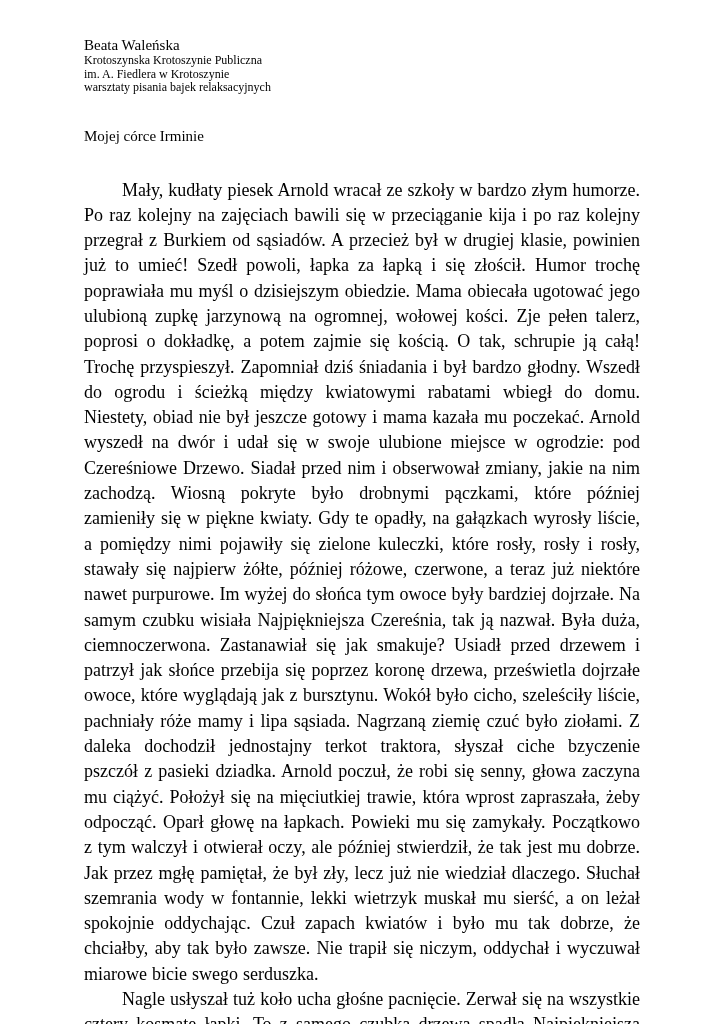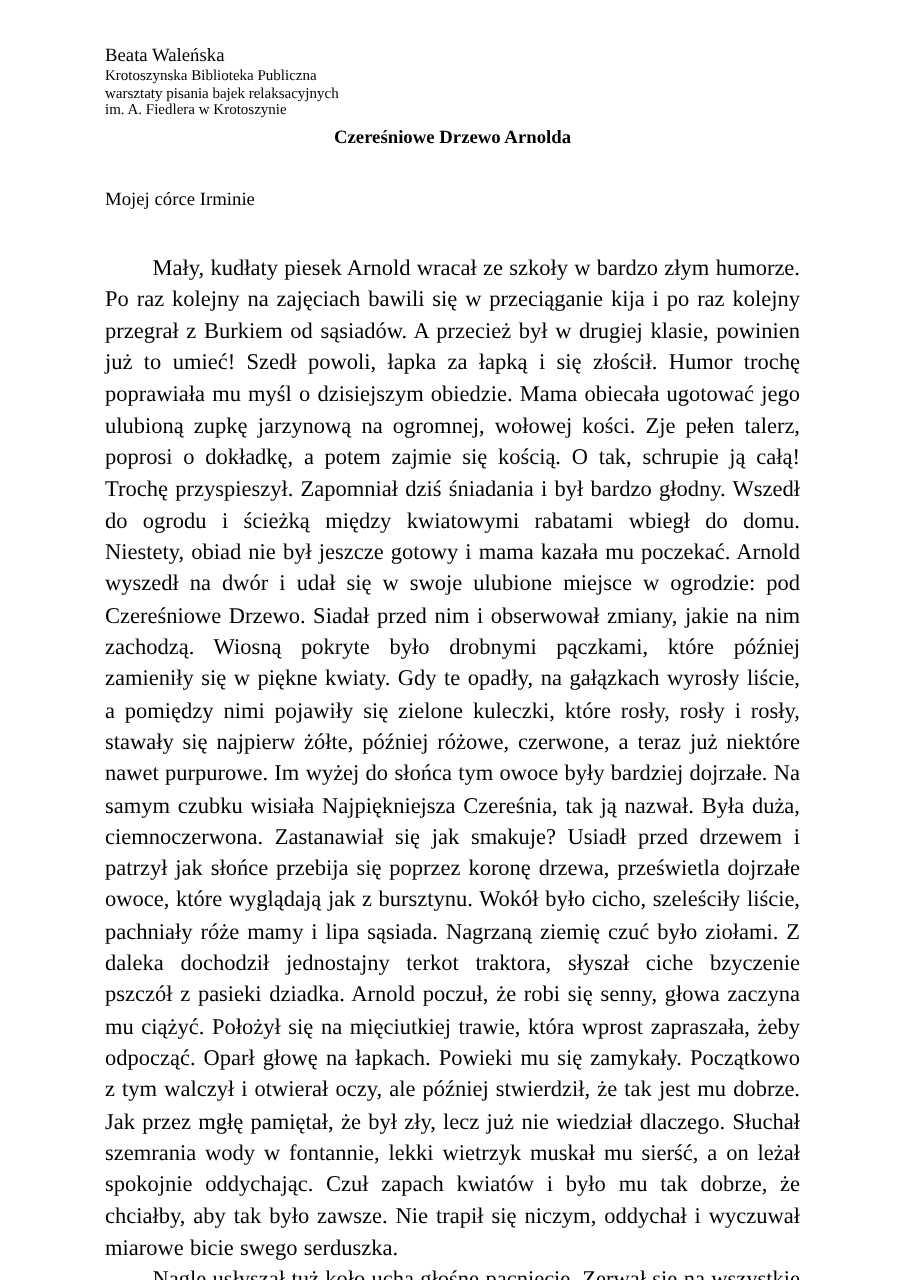--- a/index.html
+++ b/index.html
@@ -50,26 +50,25 @@
   }
   .body-paragraph + .body-paragraph { margin-top: 0; }
 </style>
 </head>
 <body>
 
 <div class="page">
 
   <div class="header">
     <div class="author">Beata Waleńska</div>
-    <div class="org">Krotoszynska Biblioteka Publiczna</div>
+    <div class="org">Krotoszynska Krotoszynie Publiczna</div>
+    <div class="org">im. A. Fiedlera w Krotoszynie</div>
     <div class="org">warsztaty pisania bajek relaksacyjnych</div>
-    <div class="org">im. A. Fiedlera w Krotoszynie</div>
   </div>
 
-  <div class="title">Czereśniowe Drzewo Arnolda</div>
 
   <div class="dedication">Mojej córce Irminie</div>
 
   <div class="body-text">
     <p class="body-paragraph">Mały, kudłaty piesek Arnold wracał ze szkoły w bardzo złym humorze. Po raz kolejny na zajęciach bawili się w przeciąganie kija i po raz kolejny przegrał z Burkiem od sąsiadów. A przecież był w drugiej klasie, powinien już to umieć! Szedł powoli, łapka za łapką i się złościł. Humor trochę poprawiała mu myśl o dzisiejszym obiedzie. Mama obiecała ugotować jego ulubioną zupkę jarzynową na ogromnej, wołowej kości. Zje pełen talerz, poprosi o dokładkę, a potem zajmie się kością. O tak, schrupie ją całą! Trochę przyspieszył. Zapomniał dziś śniadania i był bardzo głodny. Wszedł do ogrodu i ścieżką między kwiatowymi rabatami wbiegł do domu. Niestety, obiad nie był jeszcze gotowy i mama kazała mu poczekać. Arnold wyszedł na dwór i udał się w swoje ulubione miejsce w ogrodzie: pod Czereśniowe Drzewo. Siadał przed nim i obserwował zmiany, jakie na nim zachodzą. Wiosną pokryte było drobnymi pączkami, które później zamieniły się w piękne kwiaty. Gdy te opadły, na gałązkach wyrosły liście, a pomiędzy nimi pojawiły się zielone kuleczki, które rosły, rosły i rosły, stawały się najpierw żółte, później różowe, czerwone, a teraz już niektóre nawet purpurowe. Im wyżej do słońca tym owoce były bardziej dojrzałe. Na samym czubku wisiała Najpiękniejsza Czereśnia, tak ją nazwał. Była duża, ciemnoczerwona. Zastanawiał się jak smakuje? Usiadł przed drzewem i patrzył jak słońce przebija się poprzez koronę drzewa, prześwietla dojrzałe owoce, które wyglądają jak z bursztynu. Wokół było cicho, szeleściły liście, pachniały róże mamy i lipa sąsiada. Nagrzaną ziemię czuć było ziołami. Z daleka dochodził jednostajny terkot traktora, słyszał ciche bzyczenie pszczół z pasieki dziadka. Arnold poczuł, że robi się senny, głowa zaczyna mu ciążyć. Położył się na mięciutkiej trawie, która wprost zapraszała, żeby odpocząć. Oparł głowę na łapkach. Powieki mu się zamykały. Początkowo z tym walczył i otwierał oczy, ale później stwierdził, że tak jest mu dobrze. Jak przez mgłę pamiętał, że był zły, lecz już nie wiedział dlaczego. Słuchał szemrania wody w fontannie, lekki wietrzyk muskał mu sierść, a on leżał spokojnie oddychając. Czuł zapach kwiatów i było mu tak dobrze, że chciałby, aby tak było zawsze. Nie trapił się niczym, oddychał i wyczuwał miarowe bicie swego serduszka.</p>
     <p class="body-paragraph">Nagle usłyszał tuż koło ucha głośne pacnięcie. Zerwał się na wszystkie cztery kosmate łapki. To z samego czubka drzewa spadła Najpiękniejsza Czereśnia. W tym momencie mama zawołała go na obiad. Podniósł Najpiękniejszą Czereśnię i zaniósł do domu. Dla mamy. Najpiękniejsza dla Najpiękniejszej.</p>
   </div>
 
 </div>
 

